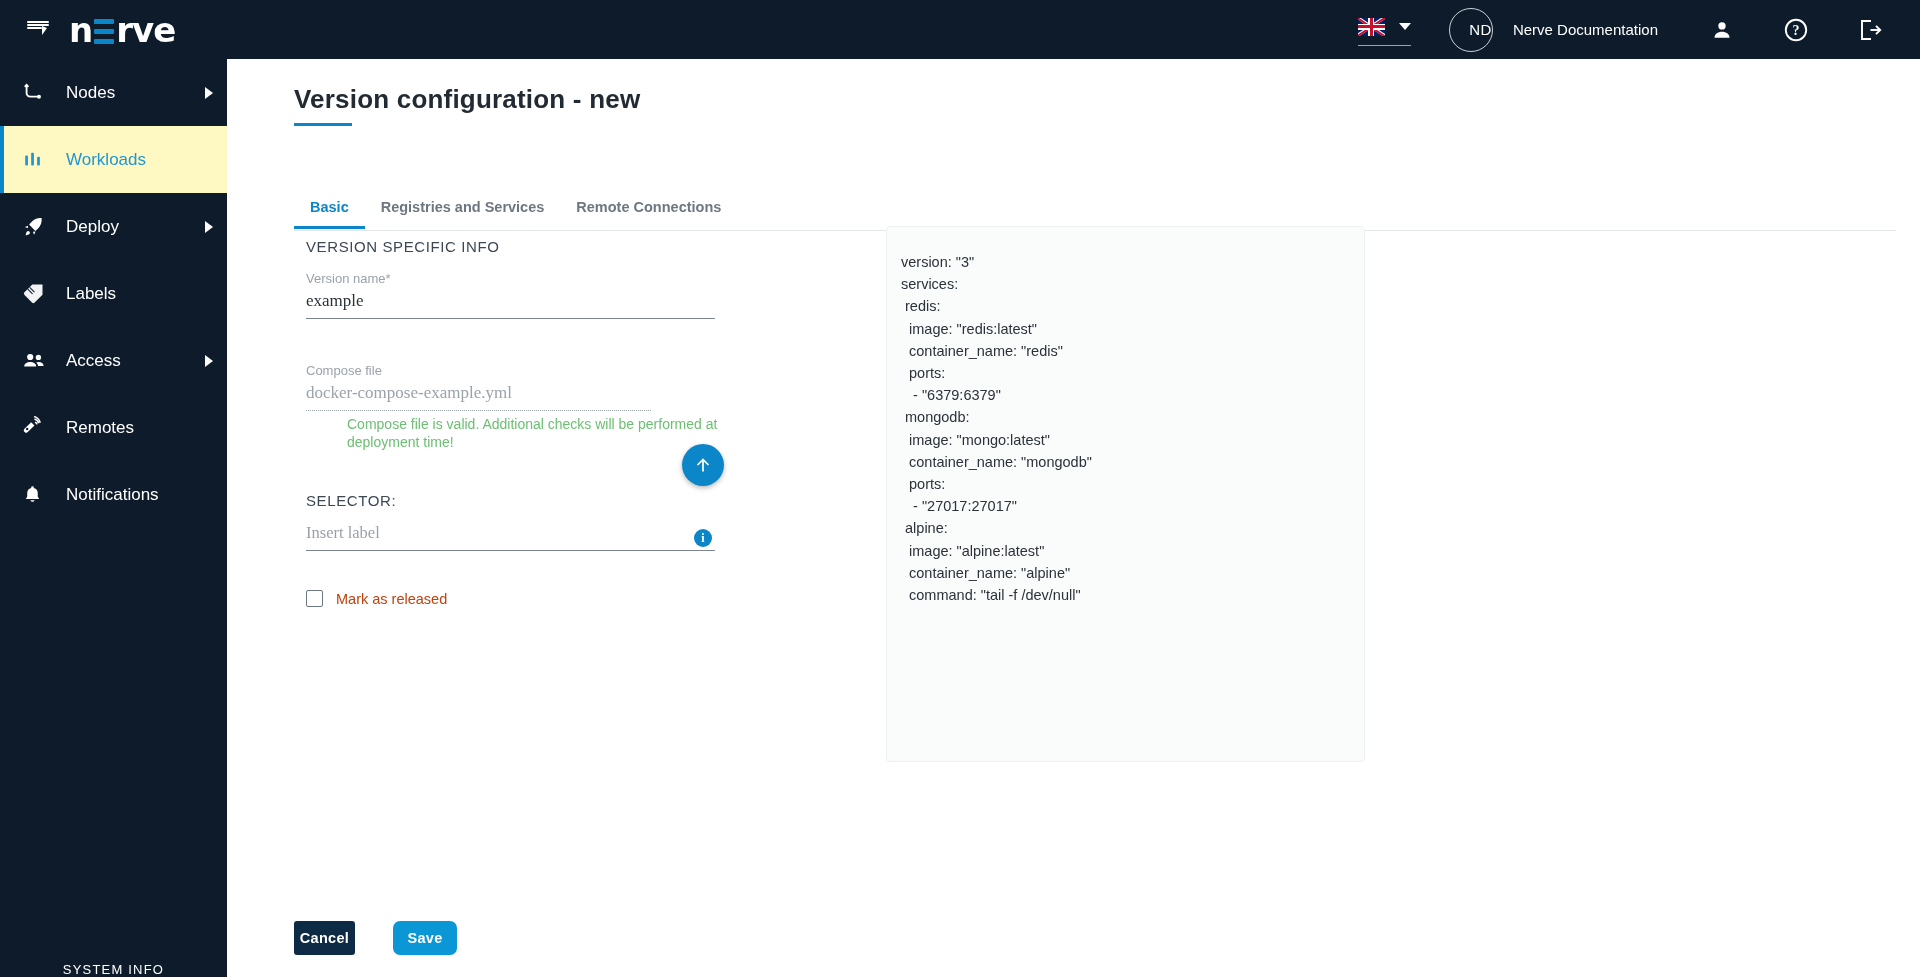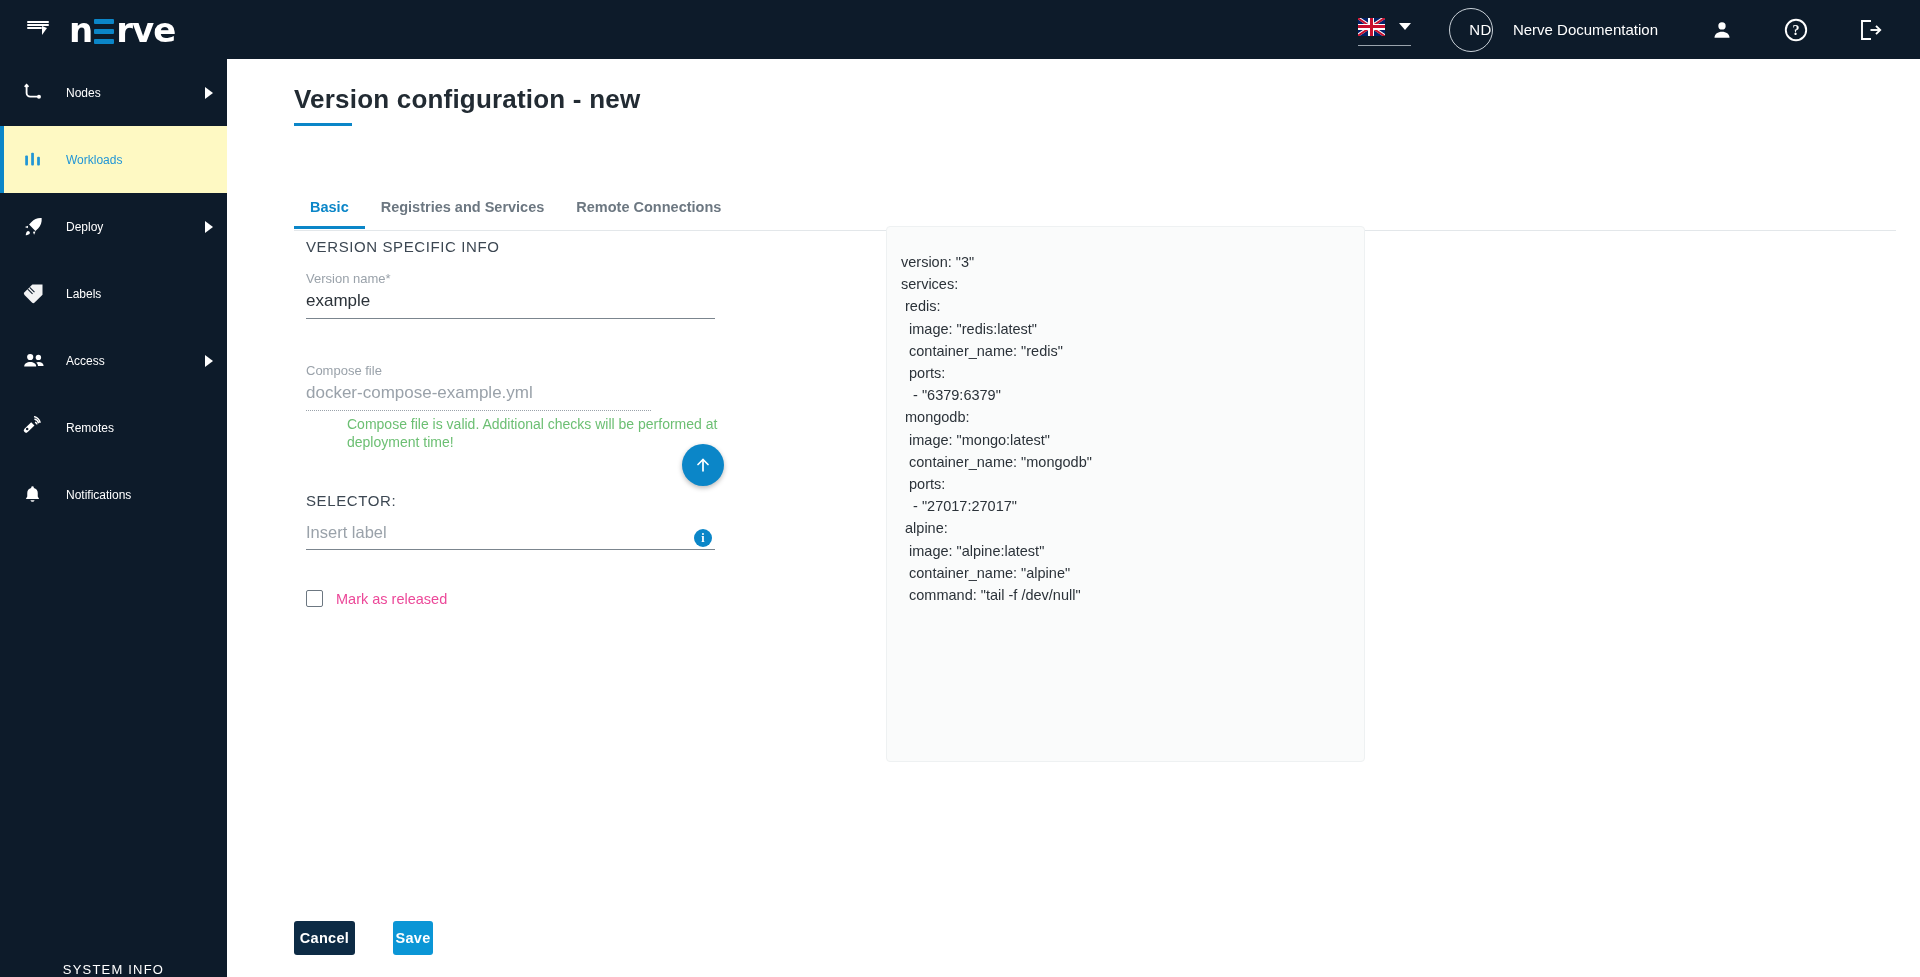--- a/index.html
+++ b/index.html
@@ -92,21 +92,21 @@
     background: #0d1b2a; display: flex; flex-direction: column;
   }
   .nav-item {
     position: relative; display: flex; align-items: center; height: 67px;
     padding-left: 22px; cursor: pointer; color: #ffffff;
   }
   .nav-item .ni-icon {
     width: 34px; display: flex; align-items: center; justify-content: flex-start;
     flex: 0 0 34px;
   }
-  .nav-item .ni-label { font-size: 12px; margin-left: 10px; }
+  .nav-item .ni-label { font-size: 17px; margin-left: 10px; }
   .nav-item .ni-arrow {
     position: absolute; right: 14px; width: 0; height: 0;
     border-top: 6px solid transparent; border-bottom: 6px solid transparent;
     border-left: 8px solid #ffffff;
   }
   .nav-item.active { background: #fef9c3; }
   .nav-item.active::before {
     content: ""; position: absolute; left: 0; top: 0; width: 4px; height: 100%;
     background: #0b86c8;
   }
@@ -142,21 +142,21 @@
     height: 3px; background: #0b86c8;
   }
 
   .section-label {
     position: absolute; font-size: 15px; color: #3c4752; letter-spacing: .6px;
   }
   .field { position: absolute; }
   .field-label { font-size: 13px; color: #9aa2aa; margin-bottom: 3px; display: block; }
   .field-input {
     width: 100%; border: 0; border-bottom: 1px solid #7b858e; background: transparent;
-    font-family: Liberation Sans, sans-serif;
+    font-family: Liberation Serif, serif;
     font-size: 17px; color: #2b3239; padding: 2px 0 7px 0; outline: none;
   }
   .field-input::placeholder { color: #9aa2aa; }
   .field-input.dotted { border-bottom: 1px dotted #9aa2aa; color: #9aa2aa; }
   .valid-msg {
     font-size: 14px; color: #6cbf73; line-height: 1.25; margin-top: 5px; width: 400px; margin-left: 41px;
   }
   .fab {
     position: absolute; width: 42px; height: 42px; border-radius: 50%;
     background: #0b86c8; display: flex; align-items: center; justify-content: center;
@@ -167,21 +167,21 @@
     background: #0b86c8; color: #ffffff; font-size: 12px; font-weight: 700;
     display: flex; align-items: center; justify-content: center; cursor: pointer;
     font-family: "Liberation Serif", serif;
   }
   .checkbox-row {
     position: absolute; display: flex; align-items: center; gap: 13px; cursor: pointer;
   }
   .checkbox-box {
     width: 17px; height: 17px; border: 1.6px solid #6c7781; border-radius: 2px; background: #fff;
   }
-  .checkbox-label { font-size: 14.5px; color: #ec4899; }
+  .checkbox-label { font-size: 14.5px; color: #c2410c; }
 
   .divider-v {
     position: absolute; left: 845px; top: 216px; width: 1px; height: 260px;
     background: #e6eaed;
   }
   .yaml-panel {
     position: absolute; left: 659px; top: 167px; width: 479px; height: 536px;
     background: #fafbfb; border: 1px solid #eef1f2; border-radius: 4px;
     padding: 24px 0 0 14px; overflow: hidden;
   }
@@ -405,16 +405,16 @@
       <div class="yaml-line">  container_name: "mongodb"</div>
       <div class="yaml-line">  ports:</div>
       <div class="yaml-line">   - "27017:27017"</div>
       <div class="yaml-line"> alpine:</div>
       <div class="yaml-line">  image: "alpine:latest"</div>
       <div class="yaml-line">  container_name: "alpine"</div>
       <div class="yaml-line">  command: "tail -f /dev/null"</div>
     </div>
 
     <button class="btn btn-cancel" style="left:67px; top:862px; width:61px;">Cancel</button>
-    <button class="btn btn-save" style="left:166px; top:862px; width:40px;">Save</button>
+    <button class="btn btn-save" style="left:166px; top:862px; width:64px;border-radius:7px;">Save</button>
   </div>
 
 </div>
 
 </body></html>

